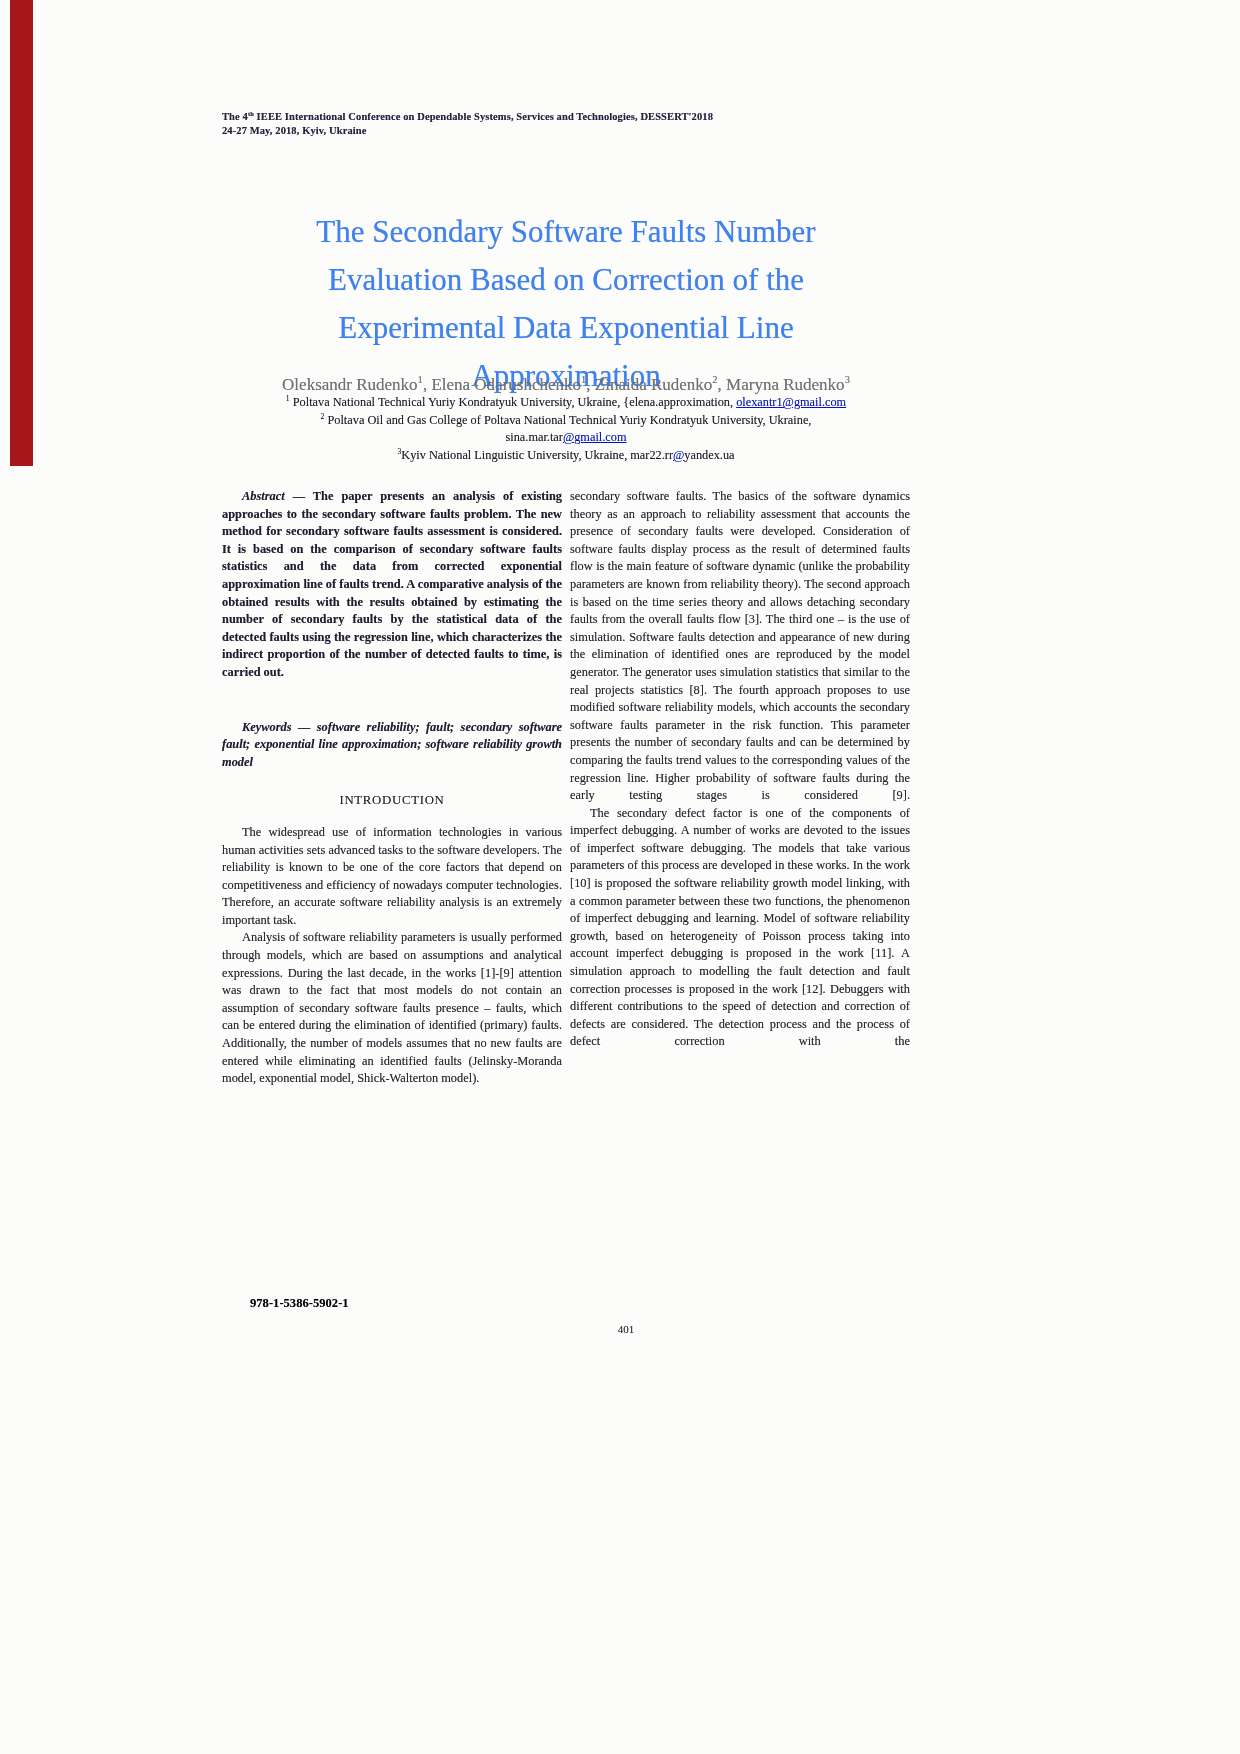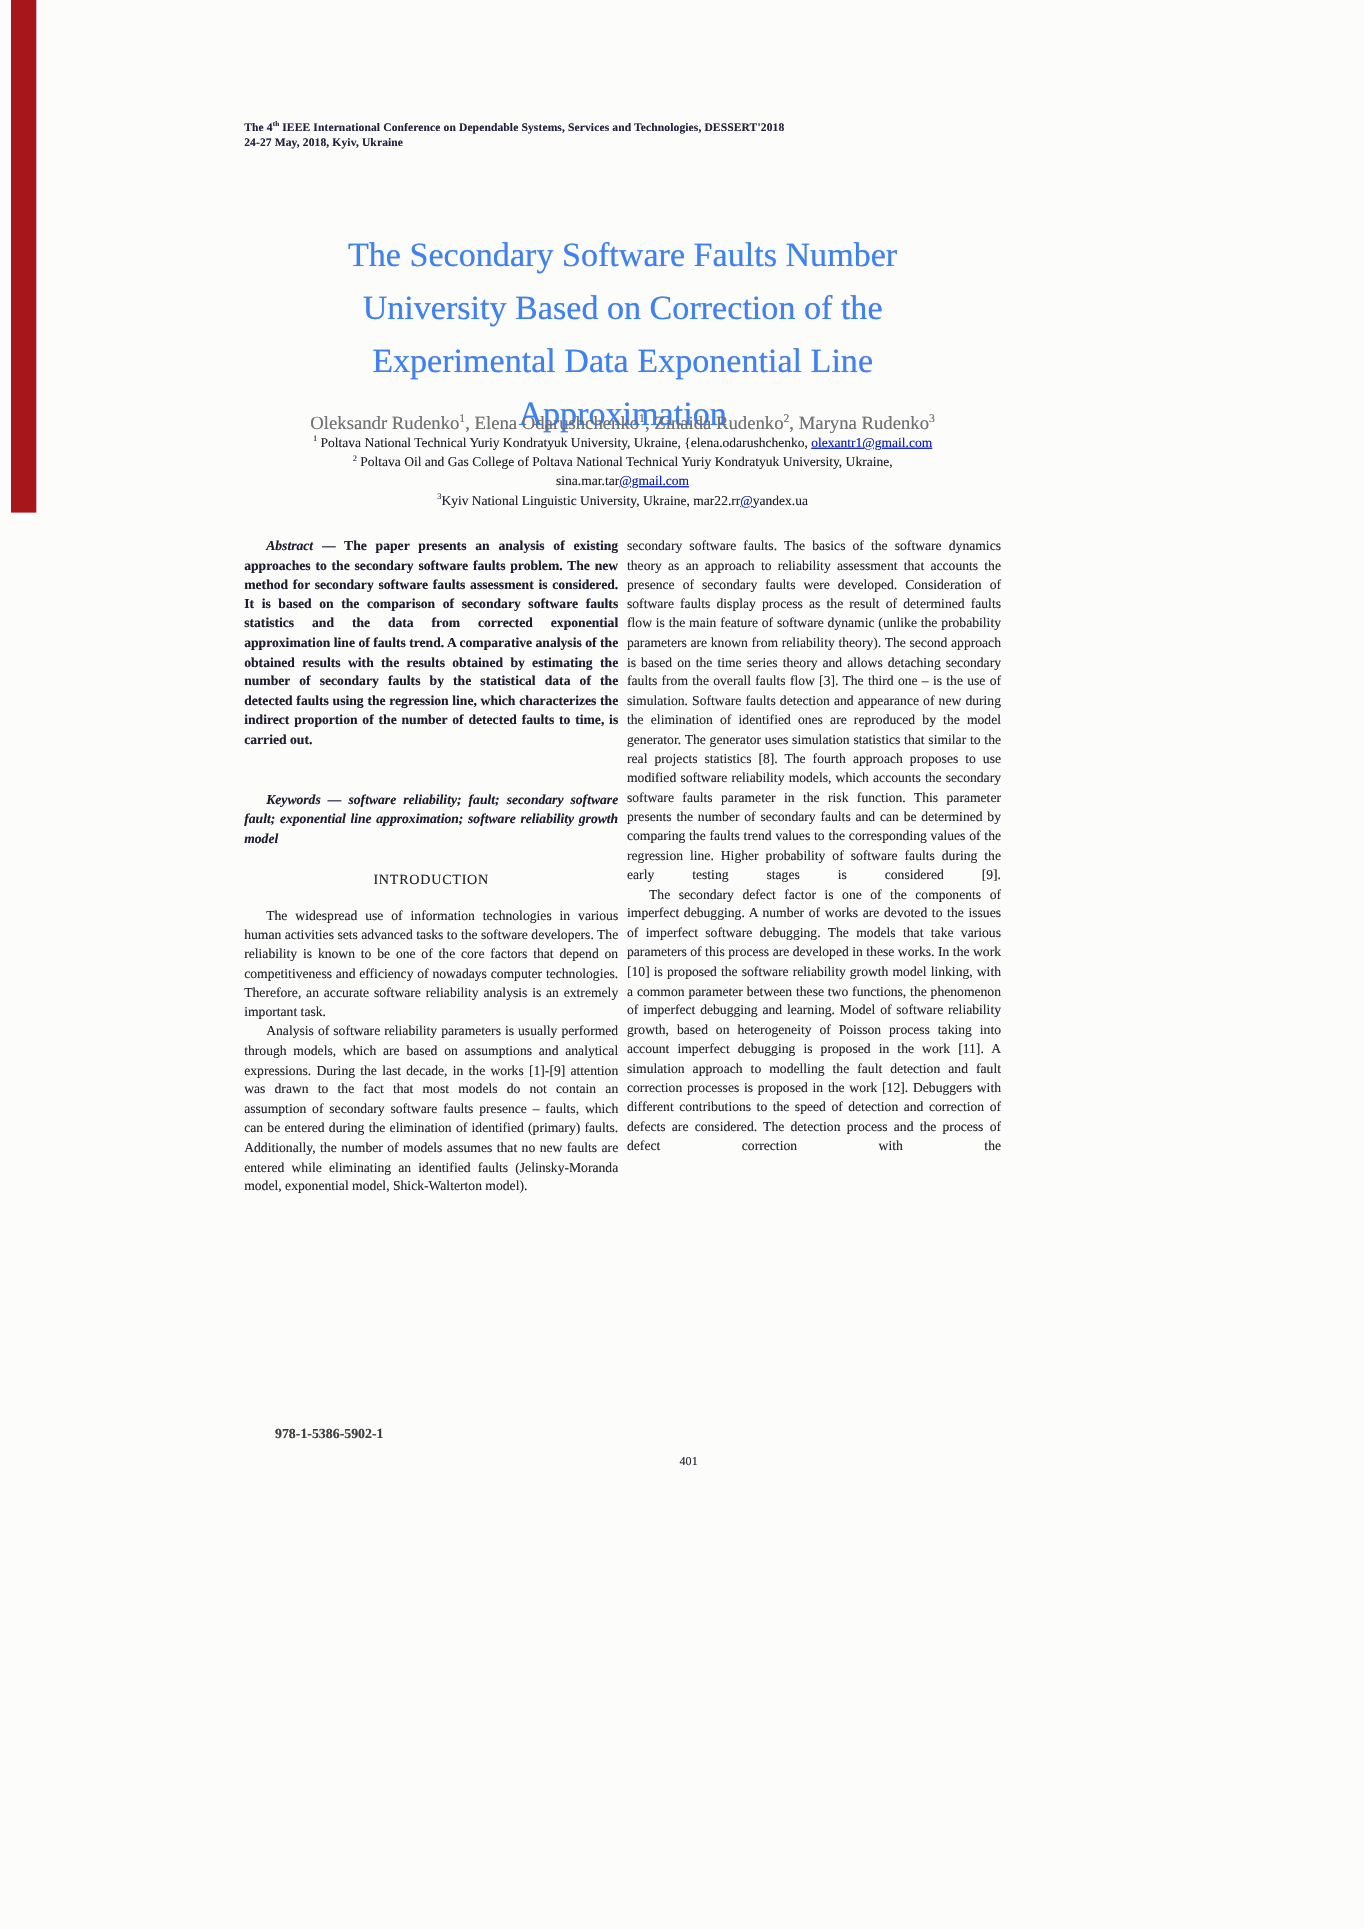--- a/index.html
+++ b/index.html
@@ -63,21 +63,21 @@
   }
   .section-heading {
     text-align:center; font-weight:normal;
     font-size:12.8px; letter-spacing:0.7px; color:#26262e;
     margin-bottom:14px; text-indent:0;
   }
   .noindent { text-indent:0 !important; }
   .cont-out { text-align-last:justify; }
   .isbn {
     position:absolute; left:250px; top:1296px;
-    font-size:12.6px; font-weight:bold; color:#404040;
+    font-size:12.6px; font-weight:bold; color:#000000;
     text-shadow:0 0 0.6px rgba(35,35,60,0.45);
   }
   .pagenum {
     position:absolute; left:606px; top:1323px; width:40px; text-align:center;
     font-size:11px; color:#2a2a36;
     text-shadow:0 0 0.5px rgba(35,35,60,0.45);
   }
 </style>
 </head>
 <body>
@@ -86,29 +86,29 @@
 
   <div class="red-strip"></div>
 
   <div class="conf-header">
     <div><span>The 4</span><sup>th</sup><span> IEEE International Conference on Dependable Systems, Services and Technologies, DESSERT'2018</span></div>
     <div>24-27 May, 2018, Kyiv, Ukraine</div>
   </div>
 
   <h1 class="title">
     <span>The Secondary Software Faults Number</span>
-    <span>University Based on Correction of the</span>
+    <span>Evaluation Based on Correction of the</span>
     <span>Experimental Data Exponential Line</span>
     <span>Approximation</span>
   </h1>
 
   <div class="authors"><span>Oleksandr Rudenko</span><sup>1</sup><span>, Elena Odarushchenko</span><sup>1</sup><span>, Zinaida Rudenko</span><sup>2</sup><span>, Maryna Rudenko</span><sup>3</sup></div>
 
   <div class="affils">
-    <div><sup>1</sup><span> Poltava National Technical Yuriy Kondratyuk University, Ukraine, {elena.odarushchenko, </span><a class="em-link">olexantr1@gmail.com</a></div>
+    <div><sup>1</sup><span> Poltava National Technical Yuriy Kondratyuk University, Ukraine, {elena.approximation, </span><a class="em-link">olexantr1@gmail.com</a></div>
     <div><sup>2</sup><span> Poltava Oil and Gas College of Poltava National Technical Yuriy Kondratyuk University, Ukraine,</span></div>
     <div><span>sina.mar.tar</span><a class="em-link">@gmail.com</a></div>
     <div><sup>3</sup><span>Kyiv National Linguistic University, Ukraine, mar22.rr</span><a class="em-link">@</a><span>yandex.ua</span></div>
   </div>
 
   <div class="col col-left">
     <p class="abstract"><span class="ab-label">Abstract</span><span> — </span><span>The paper presents an analysis of existing approaches to the secondary software faults problem. The new method for secondary software faults assessment is considered. It is based on the comparison of secondary software faults statistics and the data from corrected exponential approximation line of faults trend. A comparative analysis of the obtained results with the results obtained by estimating the number of secondary faults by the statistical data of the detected faults using the regression line, which characterizes the indirect proportion of the number of detected faults to time, is carried out.</span></p>
 
     <p class="keywords"><span>Keywords</span><span> — </span><span>software reliability; fault; secondary software fault; exponential line approximation; software reliability growth model</span></p>
 

